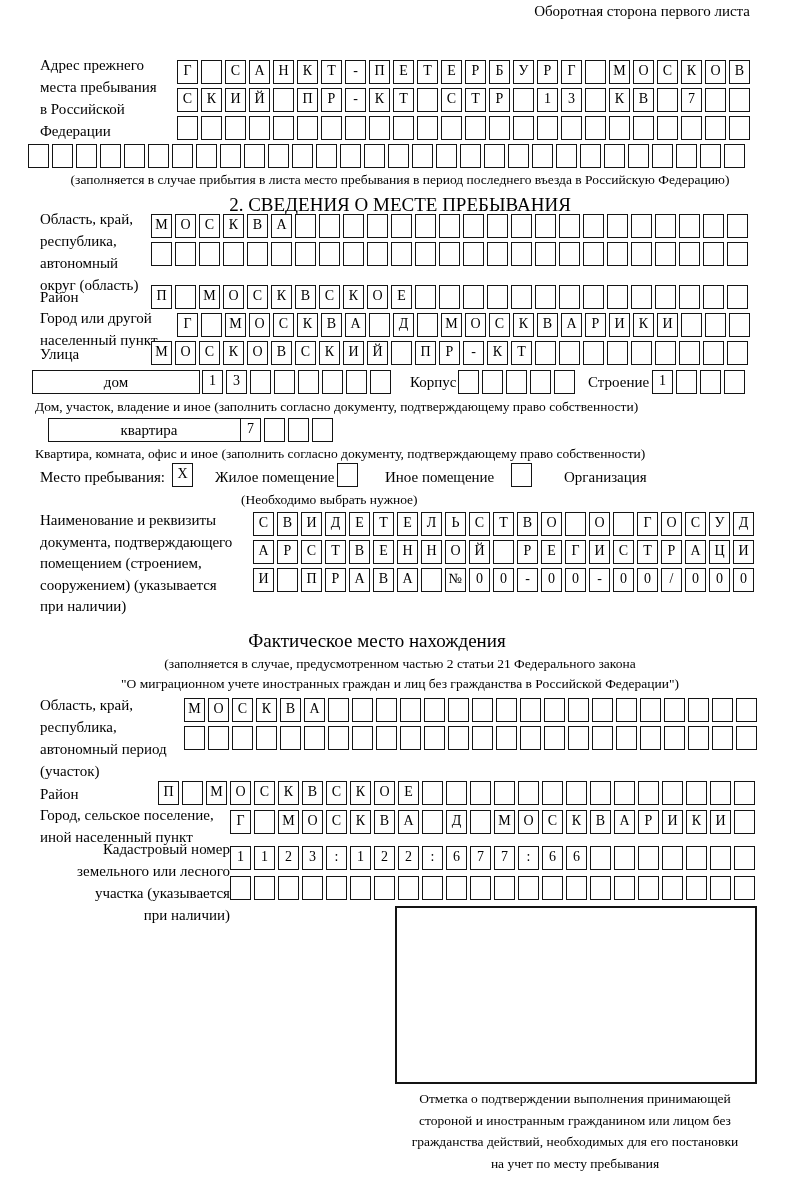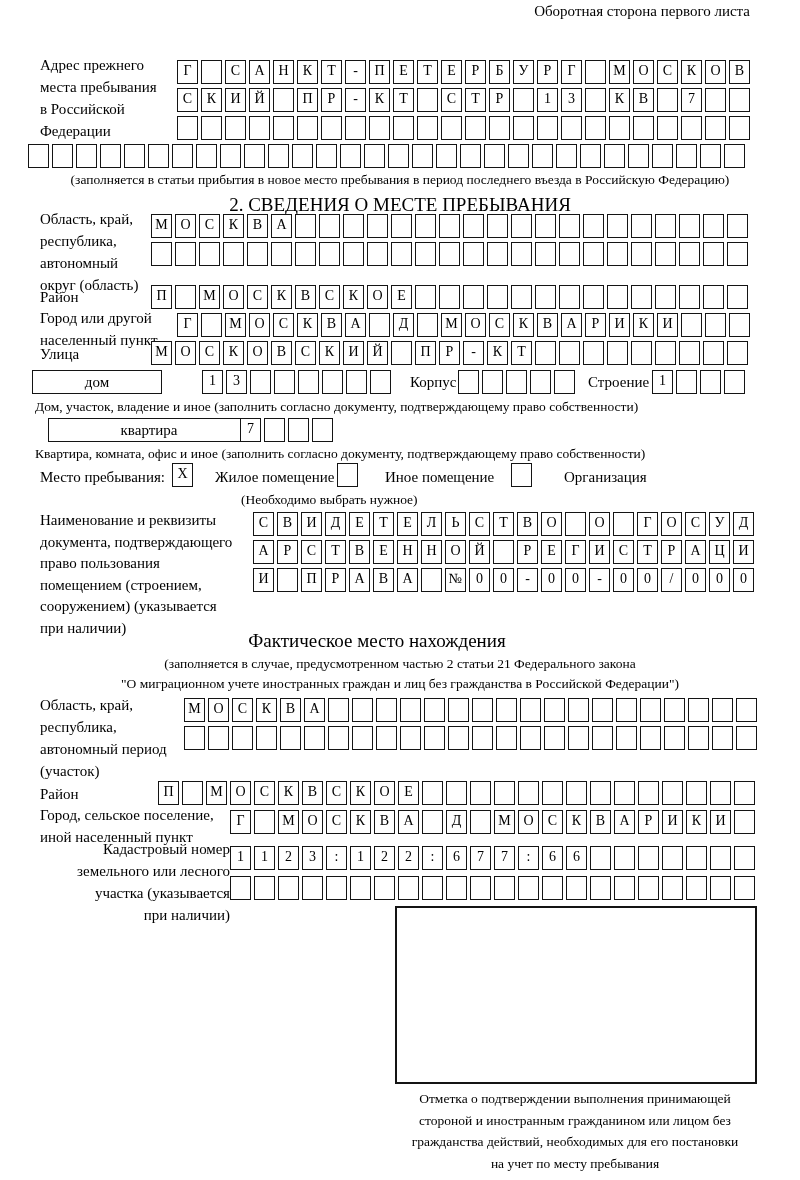--- a/index.html
+++ b/index.html
@@ -32,21 +32,21 @@
   <div class="abs label" style="left:32px;top:54px;width:150px;">
       <div class="line">Адрес прежнего</div>
       <div class="line">места пребывания</div>
       <div class="line">в Российской</div>
       <div class="line">Федерации</div>
     </div>
   <div class="row" style="left:177px;top:60px;"><span class="cell">Г</span><span class="cell"></span><span class="cell">С</span><span class="cell">А</span><span class="cell">Н</span><span class="cell">К</span><span class="cell">Т</span><span class="cell">-</span><span class="cell">П</span><span class="cell">Е</span><span class="cell">Т</span><span class="cell">Е</span><span class="cell">Р</span><span class="cell">Б</span><span class="cell">У</span><span class="cell">Р</span><span class="cell">Г</span><span class="cell"></span><span class="cell">М</span><span class="cell">О</span><span class="cell">С</span><span class="cell">К</span><span class="cell">О</span><span class="cell">В</span></div>
   <div class="row" style="left:177px;top:88px;"><span class="cell">С</span><span class="cell">К</span><span class="cell">И</span><span class="cell">Й</span><span class="cell"></span><span class="cell">П</span><span class="cell">Р</span><span class="cell">-</span><span class="cell">К</span><span class="cell">Т</span><span class="cell"></span><span class="cell">С</span><span class="cell">Т</span><span class="cell">Р</span><span class="cell"></span><span class="cell">1</span><span class="cell">3</span><span class="cell"></span><span class="cell">К</span><span class="cell">В</span><span class="cell"></span><span class="cell">7</span><span class="cell"></span><span class="cell"></span></div>
   <div class="row" style="left:177px;top:116px;"><span class="cell"></span><span class="cell"></span><span class="cell"></span><span class="cell"></span><span class="cell"></span><span class="cell"></span><span class="cell"></span><span class="cell"></span><span class="cell"></span><span class="cell"></span><span class="cell"></span><span class="cell"></span><span class="cell"></span><span class="cell"></span><span class="cell"></span><span class="cell"></span><span class="cell"></span><span class="cell"></span><span class="cell"></span><span class="cell"></span><span class="cell"></span><span class="cell"></span><span class="cell"></span><span class="cell"></span></div>
   <div class="row" style="left:28px;top:144px;"><span class="cell"></span><span class="cell"></span><span class="cell"></span><span class="cell"></span><span class="cell"></span><span class="cell"></span><span class="cell"></span><span class="cell"></span><span class="cell"></span><span class="cell"></span><span class="cell"></span><span class="cell"></span><span class="cell"></span><span class="cell"></span><span class="cell"></span><span class="cell"></span><span class="cell"></span><span class="cell"></span><span class="cell"></span><span class="cell"></span><span class="cell"></span><span class="cell"></span><span class="cell"></span><span class="cell"></span><span class="cell"></span><span class="cell"></span><span class="cell"></span><span class="cell"></span><span class="cell"></span><span class="cell"></span></div>
-  <div class="abs caption center" style="left:10px;top:172px;width:780px;">(заполняется в статьи прибытия в новое место пребывания в период последнего въезда в Российскую Федерацию)</div>
+  <div class="abs caption center" style="left:10px;top:172px;width:780px;">(заполняется в случае прибытия в листа место пребывания в период последнего въезда в Российскую Федерацию)</div>
 
   <div class="abs title center" style="left:0;top:194px;width:800px;">2. СВЕДЕНИЯ О МЕСТЕ ПРЕБЫВАНИЯ</div>
 
   <div class="abs label" style="left:32px;top:208px;width:130px;">
       <div class="line">Область, край,</div>
       <div class="line">республика,</div>
       <div class="line">автономный</div>
       <div class="line">округ (область)</div>
     </div>
   <div class="row" style="left:151px;top:214px;"><span class="cell">М</span><span class="cell">О</span><span class="cell">С</span><span class="cell">К</span><span class="cell">В</span><span class="cell">А</span><span class="cell"></span><span class="cell"></span><span class="cell"></span><span class="cell"></span><span class="cell"></span><span class="cell"></span><span class="cell"></span><span class="cell"></span><span class="cell"></span><span class="cell"></span><span class="cell"></span><span class="cell"></span><span class="cell"></span><span class="cell"></span><span class="cell"></span><span class="cell"></span><span class="cell"></span><span class="cell"></span><span class="cell"></span></div>
@@ -57,21 +57,21 @@
 
   <div class="abs label" style="left:32px;top:307px;width:150px;">
       <div class="line">Город или другой</div>
       <div class="line">населенный пункт</div>
     </div>
   <div class="row" style="left:177px;top:313px;"><span class="cell">Г</span><span class="cell"></span><span class="cell">М</span><span class="cell">О</span><span class="cell">С</span><span class="cell">К</span><span class="cell">В</span><span class="cell">А</span><span class="cell"></span><span class="cell">Д</span><span class="cell"></span><span class="cell">М</span><span class="cell">О</span><span class="cell">С</span><span class="cell">К</span><span class="cell">В</span><span class="cell">А</span><span class="cell">Р</span><span class="cell">И</span><span class="cell">К</span><span class="cell">И</span><span class="cell"></span><span class="cell"></span><span class="cell"></span></div>
 
   <div class="abs label" style="left:32px;top:343px;">Улица</div>
   <div class="row" style="left:151px;top:341px;"><span class="cell">М</span><span class="cell">О</span><span class="cell">С</span><span class="cell">К</span><span class="cell">О</span><span class="cell">В</span><span class="cell">С</span><span class="cell">К</span><span class="cell">И</span><span class="cell">Й</span><span class="cell"></span><span class="cell">П</span><span class="cell">Р</span><span class="cell">-</span><span class="cell">К</span><span class="cell">Т</span><span class="cell"></span><span class="cell"></span><span class="cell"></span><span class="cell"></span><span class="cell"></span><span class="cell"></span><span class="cell"></span><span class="cell"></span><span class="cell"></span></div>
 
-  <div class="labelbox" style="left:32px;top:370px;width:130px;">дом</div>
+  <div class="labelbox" style="left:32px;top:370px;width:168px;">дом</div>
   <div class="row" style="left:202px;top:370px;"><span class="cell">1</span><span class="cell">3</span><span class="cell"></span><span class="cell"></span><span class="cell"></span><span class="cell"></span><span class="cell"></span><span class="cell"></span></div>
   <div class="abs label" style="left:402px;top:371px;">Корпус</div>
   <div class="row" style="left:458px;top:370px;"><span class="cell"></span><span class="cell"></span><span class="cell"></span><span class="cell"></span><span class="cell"></span></div>
   <div class="abs label" style="left:580px;top:371px;">Строение</div>
   <div class="row" style="left:652px;top:370px;"><span class="cell">1</span><span class="cell"></span><span class="cell"></span><span class="cell"></span></div>
   <div class="abs caption" style="left:35px;top:399px;">Дом, участок, владение и иное (заполнить согласно документу, подтверждающему право собственности)</div>
 
   <div class="labelbox" style="left:32px;top:418px;width:202px;margin-left:16px;">квартира</div>
   <div class="row" style="left:240px;top:418px;"><span class="cell">7</span><span class="cell"></span><span class="cell"></span><span class="cell"></span></div>
   <div class="abs caption" style="left:35px;top:446px;">Квартира, комната, офис и иное (заполнить согласно документу, подтверждающему право собственности)</div>
@@ -81,21 +81,20 @@
   <div class="abs label" style="left:207px;top:466px;">Жилое помещение</div>
   <span class="cell abs" style="left:337px;top:463px;"></span>
   <div class="abs label" style="left:377px;top:466px;">Иное помещение</div>
   <span class="cell abs" style="left:511px;top:463px;"></span>
   <div class="abs label" style="left:556px;top:466px;">Организация</div>
   <div class="abs caption" style="left:241px;top:492px;">(Необходимо выбрать нужное)</div>
 
   <div class="abs label lh21" style="left:32px;top:510px;width:215px;">
       <div class="line">Наименование и реквизиты</div>
       <div class="line">документа, подтверждающего</div>
-      <div class="line">право пользования</div>
       <div class="line">помещением (строением,</div>
       <div class="line">сооружением) (указывается</div>
       <div class="line">при наличии)</div>
     </div>
   <div class="row" style="left:253px;top:512px;"><span class="cell">С</span><span class="cell">В</span><span class="cell">И</span><span class="cell">Д</span><span class="cell">Е</span><span class="cell">Т</span><span class="cell">Е</span><span class="cell">Л</span><span class="cell">Ь</span><span class="cell">С</span><span class="cell">Т</span><span class="cell">В</span><span class="cell">О</span><span class="cell"></span><span class="cell">О</span><span class="cell"></span><span class="cell">Г</span><span class="cell">О</span><span class="cell">С</span><span class="cell">У</span><span class="cell">Д</span></div>
   <div class="row" style="left:253px;top:540px;"><span class="cell">А</span><span class="cell">Р</span><span class="cell">С</span><span class="cell">Т</span><span class="cell">В</span><span class="cell">Е</span><span class="cell">Н</span><span class="cell">Н</span><span class="cell">О</span><span class="cell">Й</span><span class="cell"></span><span class="cell">Р</span><span class="cell">Е</span><span class="cell">Г</span><span class="cell">И</span><span class="cell">С</span><span class="cell">Т</span><span class="cell">Р</span><span class="cell">А</span><span class="cell">Ц</span><span class="cell">И</span></div>
   <div class="row" style="left:253px;top:568px;"><span class="cell">И</span><span class="cell"></span><span class="cell">П</span><span class="cell">Р</span><span class="cell">А</span><span class="cell">В</span><span class="cell">А</span><span class="cell"></span><span class="cell">№</span><span class="cell">0</span><span class="cell">0</span><span class="cell">-</span><span class="cell">0</span><span class="cell">0</span><span class="cell">-</span><span class="cell">0</span><span class="cell">0</span><span class="cell">/</span><span class="cell">0</span><span class="cell">0</span><span class="cell">0</span></div>
 
   <div class="abs title center" style="left:13px;top:630px;width:728px;">Фактическое место нахождения</div>
   <div class="abs caption center lh20" style="left:10px;top:654px;width:780px;">

